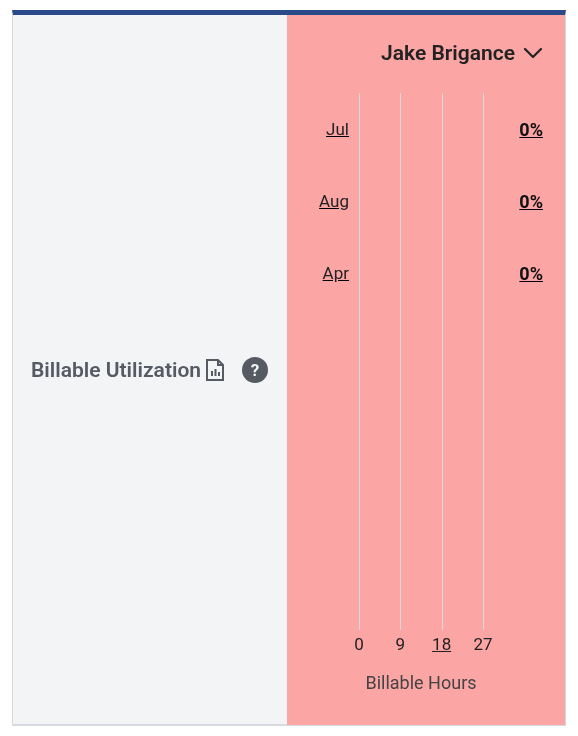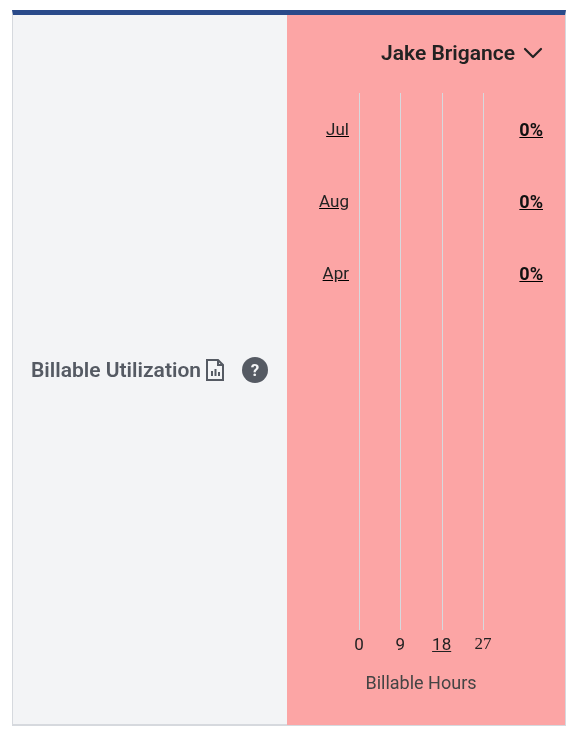--- a/index.html
+++ b/index.html
@@ -227,19 +227,19 @@
               <div class="row-pct">0%</div>
             </div>
           </div>
       </div>
 
       <div class="x-axis-wrap">
         <div class="x-axis-inner" id="x-axis-inner">
             <div class="x-tick-el" style="left: 0%;">0</div>
             <div class="x-tick-el" style="left: 33.3333%;">9</div>
             <div class="x-tick-el" style="left: 66.6667%; text-decoration: underline;">18</div>
-            <div class="x-tick-el" style="left: 100%; font-family: Liberation Serif, serif;">27</div>
+            <div class="x-tick-el" style="left: 100%;">27</div>
           </div>
       </div>
       <div class="x-label">Billable Hours</div>
     </div>
   </div>
 </div>
 
 </body></html>

